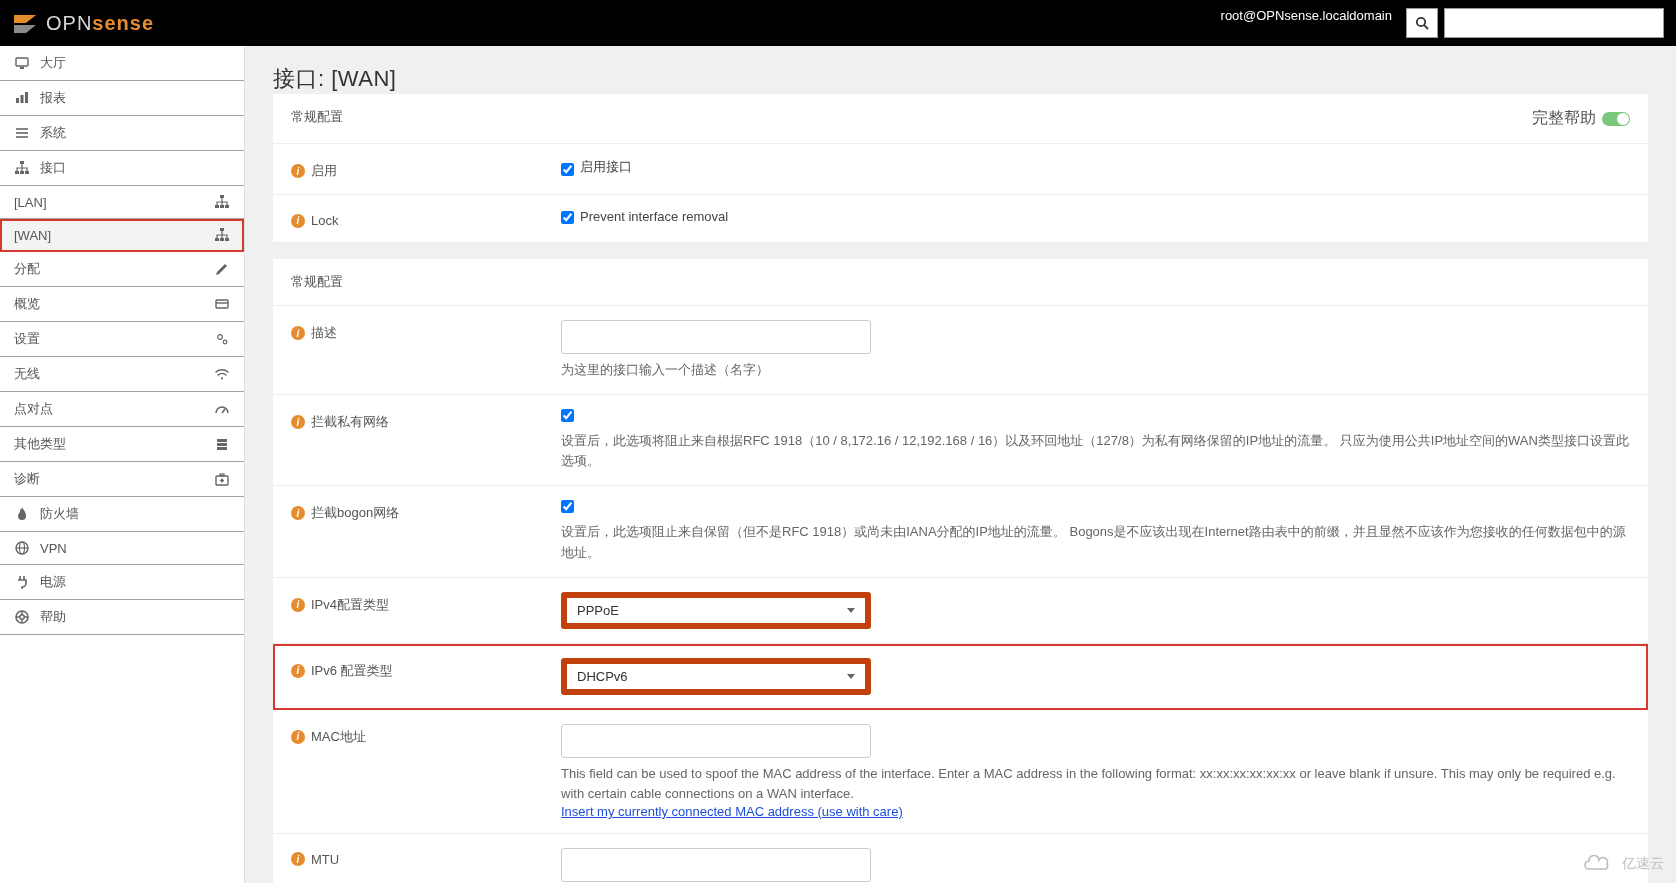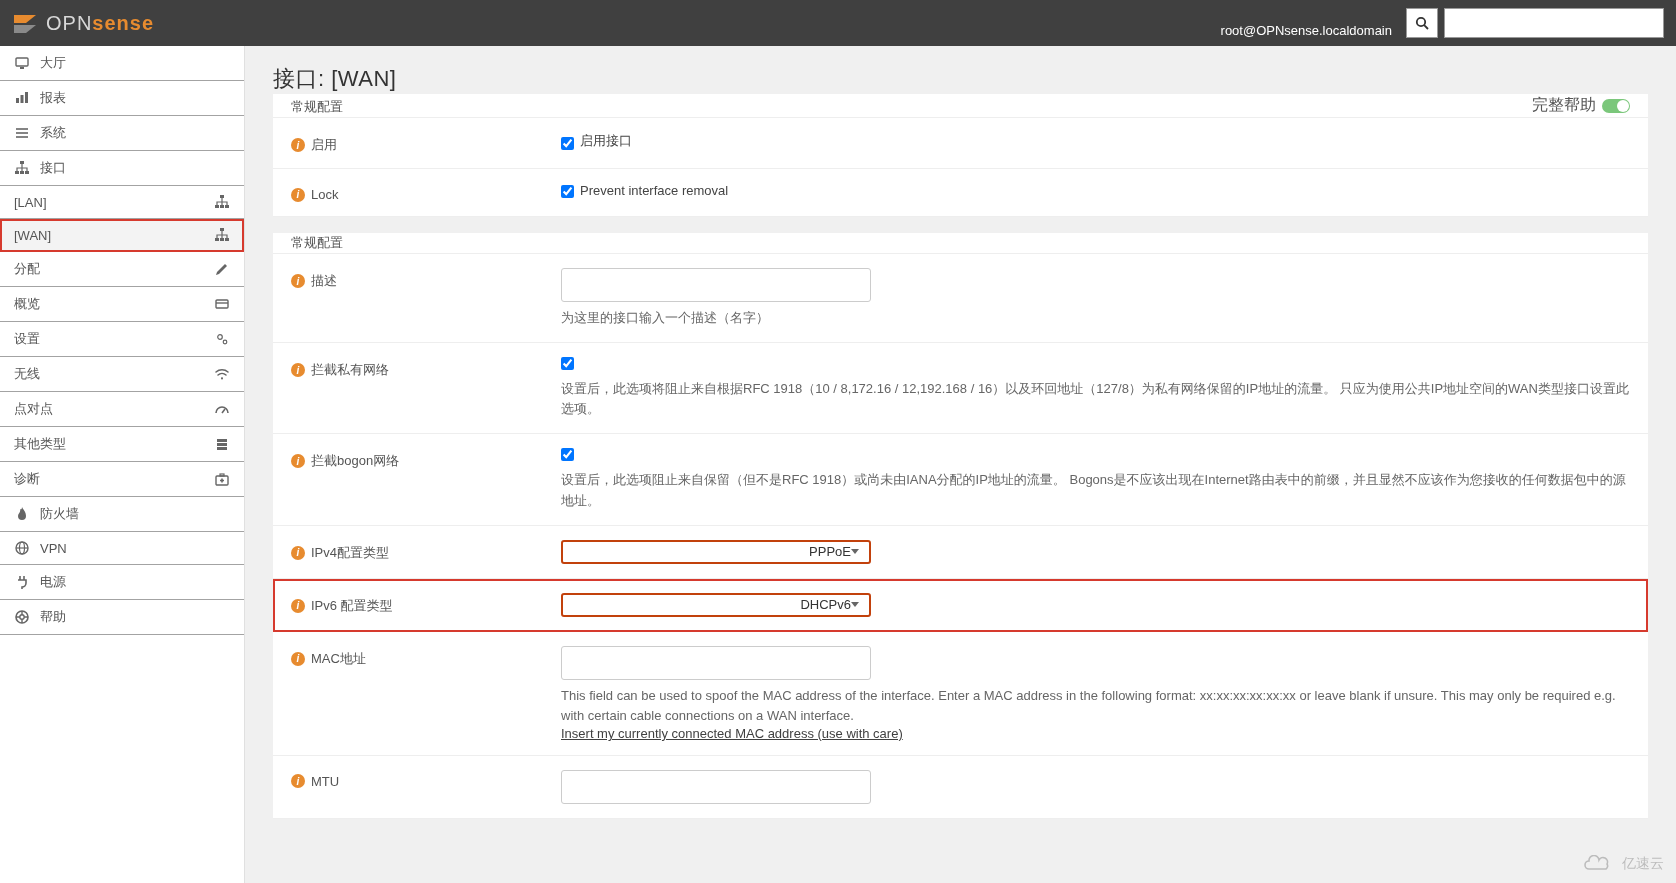--- a/index.html
+++ b/index.html
@@ -1,25 +1,25 @@
 <!DOCTYPE html>
 <html><head>
 <meta charset="utf-8">
 <style>
 * { box-sizing: border-box; margin: 0; padding: 0; }
 body { font-family: -apple-system, "Segoe UI", Arial, sans-serif; font-size: 13px; color: #333; background: #f0f0f0; }
 
 
-.topbar { height: 46px; background: #404040; display: flex; align-items: center; padding: 0 12px; }
+.topbar { height: 46px; background: #000000; display: flex; align-items: center; padding: 0 12px; }
 .logo { display: flex; align-items: center; gap: 6px; }
 .logo-mark { width: 28px; height: 24px; position: relative; }
 .logo-text { font-size: 20px; font-weight: 300; letter-spacing: 1px; }
 .logo-opn { color: #d8d8d8; }
 .logo-sense { color: #e78b2f; font-weight: 600; }
-.topbar-right { margin-left: auto; display: flex; align-items: flex-end; gap: 6px; }
+.topbar-right { margin-left: auto; display: flex; align-items: flex-start; gap: 6px; }
 .user { color: #fff; font-size: 13px; padding-right: 8px; }
 .search-btn { width: 32px; height: 30px; background: #fff; border: 1px solid #999; display: flex; align-items: center; justify-content: center; cursor: pointer; }
 .search-input { width: 220px; height: 30px; border: 1px solid #999; padding: 0 8px; background: #fff; }
 
 
 .wrap { display: flex; min-height: calc(100vh - 46px); }
 .sidebar { width: 245px; background: #fff; border-right: 1px solid #e0e0e0; }
 .main { flex: 1; padding: 18px 28px 0 28px; }
 
 
@@ -27,37 +27,37 @@
 .nav-item .nav-icon { width: 18px; margin-right: 8px; color: #666; display: inline-flex; }
 .nav-sub { position: relative; }
 .nav-sub .row-icon { margin-left: auto; color: #666; }
 .nav-item.active { background: #f3f3f3; }
 .nav-item.highlighted { outline: 2px solid #d63a2e; outline-offset: -2px; }
 
 
 .page-title { font-size: 22px; font-weight: 400; color: #333; letter-spacing: 0.5px; }
 
 .panel { background: #fff; margin-bottom: 16px; }
-.panel-head { display: flex; align-items: flex-end; padding: 1px 18px; border-bottom: 1px solid #eee; }
+.panel-head { display: flex; align-items: flex-start; padding: 14px 18px; border-bottom: 1px solid #eee; }
 .panel-head-title { font-size: 13px; color: #555; }
 .panel-head-right { margin-left: auto; display: flex; align-items: center; gap: 6px; font-size: 16px; color: #555; }
 .toggle { width: 28px; height: 14px; border-radius: 7px; background: #7bc77b; position: relative; }
 .toggle::after { content: ""; position: absolute; right: 1px; top: 1px; width: 12px; height: 12px; border-radius: 50%; background: #fff; }
 
 .form-row { display: flex; padding: 14px 18px; border-bottom: 1px solid #eee; align-items: flex-start; }
 .form-row.ipv6-highlight { outline: 2px solid #d63a2e; outline-offset: -2px; }
 .form-label { width: 270px; display: flex; align-items: center; gap: 6px; font-size: 13px; color: #555; padding-top: 4px; }
 .info-icon { width: 14px; height: 14px; border-radius: 50%; background: #e78b2f; color: #fff; display: inline-flex; align-items: center; justify-content: center; font-size: 10px; font-weight: bold; font-style: italic; }
 .form-field { flex: 1; }
 .checkbox-line { display: flex; align-items: flex-end; gap: 6px; font-size: 13px; color: #444; }
 .help-text { font-size: 13px; color: #666; margin-top: 6px; line-height: 1.55; }
-.help-link { color: #404040; font-size: 13px; text-align: center; }
+.help-link { color: #1d4ed8; font-size: 13px; text-align: center; }
 
 input.txt { width: 310px; height: 34px; border: 1px solid #ccc; border-radius: 3px; padding: 0 10px; font-size: 13px; }
-.select { width: 310px; height: 24px; border: 2px solid #c2410c; border-radius: 3px; padding: 0 10px; font-size: 13px; background: #fff; display: flex; align-items: center; justify-content: flex-end; cursor: pointer; }
+.select { width: 310px; height: 37px; border: 6px solid #c2410c; border-radius: 3px; padding: 0 10px; font-size: 13px; background: #fff; display: flex; align-items: center; justify-content: space-between; cursor: pointer; }
 .caret { width: 0; height: 0; border-left: 4px solid transparent; border-right: 4px solid transparent; border-top: 5px solid #666; }
 
 .watermark { position: fixed; right: 12px; bottom: 10px; color: #bcbcbc; font-size: 14px; display: flex; align-items: center; gap: 12px; }
 .cloud { width: 28px; height: 18px; }
 
 svg { display: block; }
 </style>
 </head>
 <body>
 

